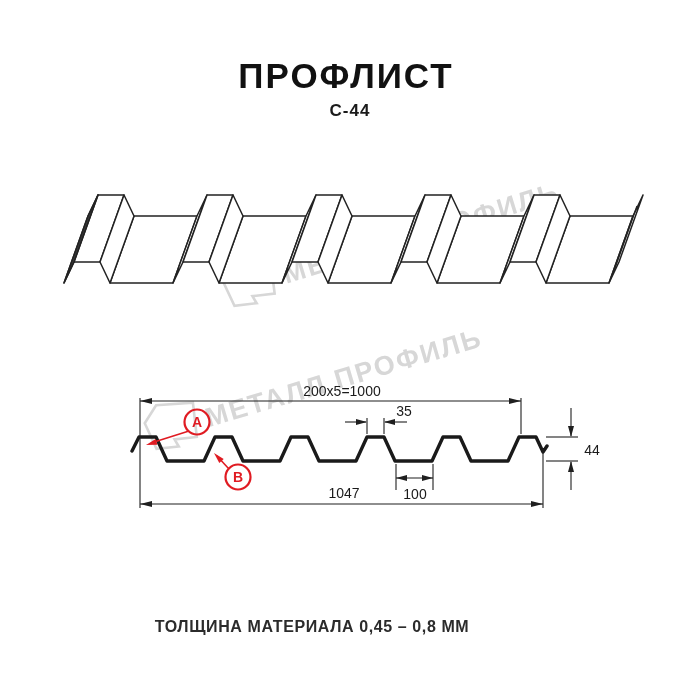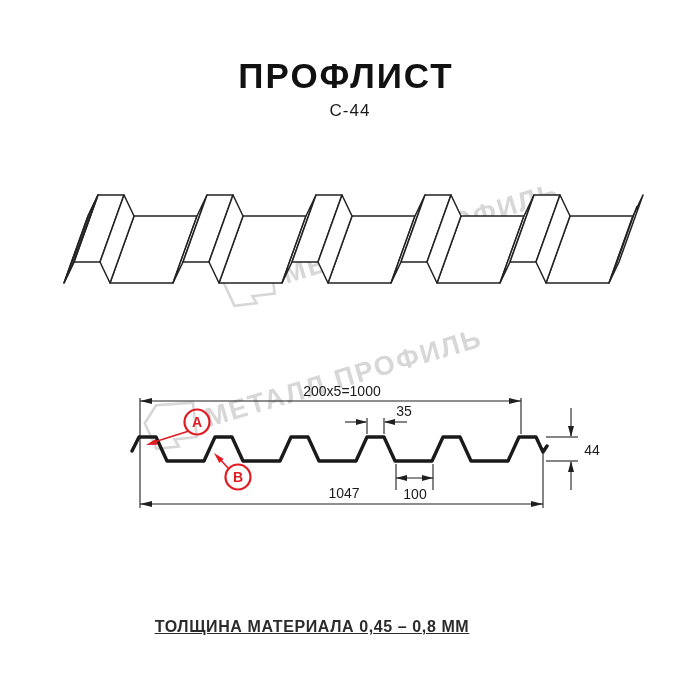--- a/index.html
+++ b/index.html
@@ -1,23 +1,23 @@
 <!DOCTYPE html>
 <html><head>
 <meta charset="utf-8">
 <style>
   html,body{margin:0;padding:0;background:#fff;}
   body{width:700px;height:700px;position:relative;overflow:hidden;
        font-family:"Liberation Sans","DejaVu Sans",sans-serif;}
   .page-title{position:absolute;top:56px;left:0;width:692px;text-align:center;
       font-size:35px;font-weight:bold;letter-spacing:2px;color:#111;}
   .page-subtitle{position:absolute;top:101px;left:0;width:700px;text-align:center;
-      font-size:17px;font-weight:normal;letter-spacing:1px;color:#1a1a1a;}
+      font-size:17px;font-weight:bold;letter-spacing:1px;color:#1a1a1a;}
   .footer-note{position:absolute;top:618px;left:0;width:624px;text-align:center;
-      font-size:16px;font-weight:bold;letter-spacing:0.6px;color:#2b2b2b;text-decoration:underline;}
+      font-size:16px;font-weight:bold;letter-spacing:0.6px;color:#2b2b2b;}
   svg{position:absolute;top:0;left:0;}
   .ln{stroke:#1f1f1f;stroke-width:1.1;fill:none;}
   .face{fill:#ffffff;stroke:#222;stroke-width:1.5;stroke-linejoin:round;}
   .darkface{fill:#3a3a3a;stroke:#222;stroke-width:1.5;stroke-linejoin:round;}
   .profile{fill:none;stroke:#1a1a1a;stroke-width:3.4;stroke-linejoin:round;stroke-linecap:round;}
   .arr{fill:#1f1f1f;stroke:none;}
   .dimtxt{font-size:14px;fill:#1a1a1a;}
   .wmtxt{font-size:27px;font-weight:bold;letter-spacing:2px;}
   .callout-circle{fill:none;stroke-width:2.2;}
   .callout-letter{font-size:14px;font-weight:bold;text-anchor:middle;}

